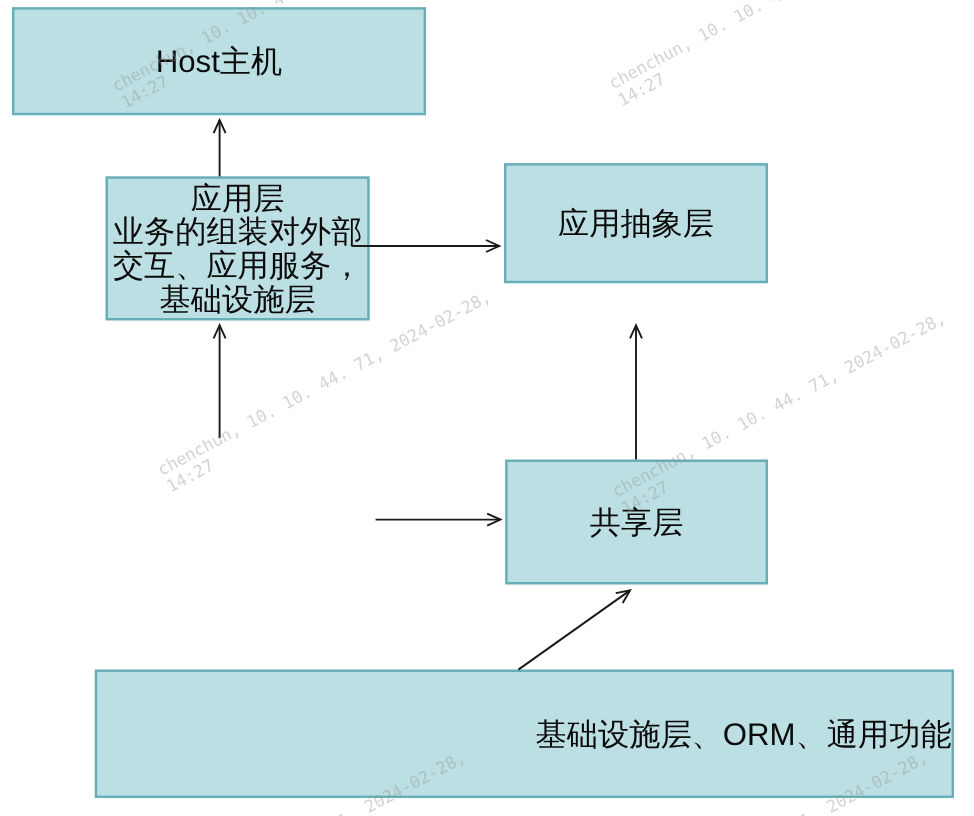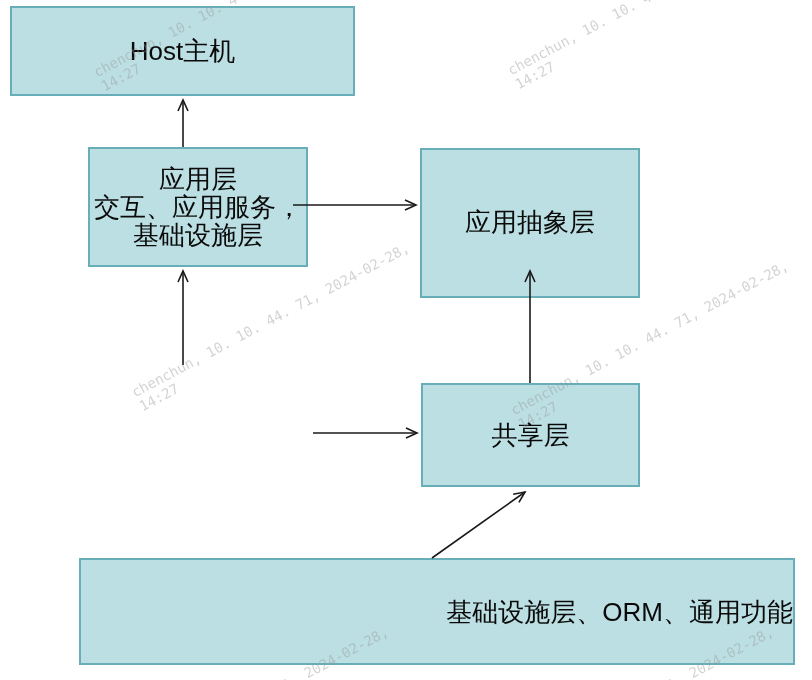--- a/index.html
+++ b/index.html
@@ -28,21 +28,21 @@
     color: #0a0a0a;
     font-size: 26px;
     line-height: 28px;
     z-index: 1;
   }
   .node .nline {
     white-space: nowrap;
   }
   #node-host            { left: 10px;  top: 6px;   width: 345px; height: 90px;  }
   #node-application     { left: 72px;  top: 147px; width: 220px; height: 120px; margin-left: 16px; }
-  #node-app-abstraction { left: 420px; top: 148px; width: 220px; height: 150px; font-family: Liberation Serif, serif; }
+  #node-app-abstraction { left: 420px; top: 136px; width: 220px; height: 100px; }
   #node-domain          { left: 48px;  top: 365px; width: 265px; height: 130px; }
   #node-shared          { left: 421px; top: 383px; width: 219px; height: 104px; }
   #node-infrastructure  { left: 79px;  top: 558px; width: 716px; height: 107px; align-items: flex-end; }
 
   .arrows {
     position: absolute;
     left: 0;
     top: 0;
     z-index: 2;
     pointer-events: none;
@@ -70,20 +70,21 @@
 <body>
 
 <div class="canvas">
 
   <div class="node" id="node-host">
     <div class="nline">Host主机</div>
   </div>
 
   <div class="node" id="node-application">
     <div class="nline">应用层</div>
+    <div class="nline">业务的组装对外部</div>
     <div class="nline">交互、应用服务，</div>
     <div class="nline">基础设施层</div>
   </div>
 
   <div class="node" id="node-app-abstraction">
     <div class="nline">应用抽象层</div>
   </div>
 
 
   <div class="node" id="node-shared">

